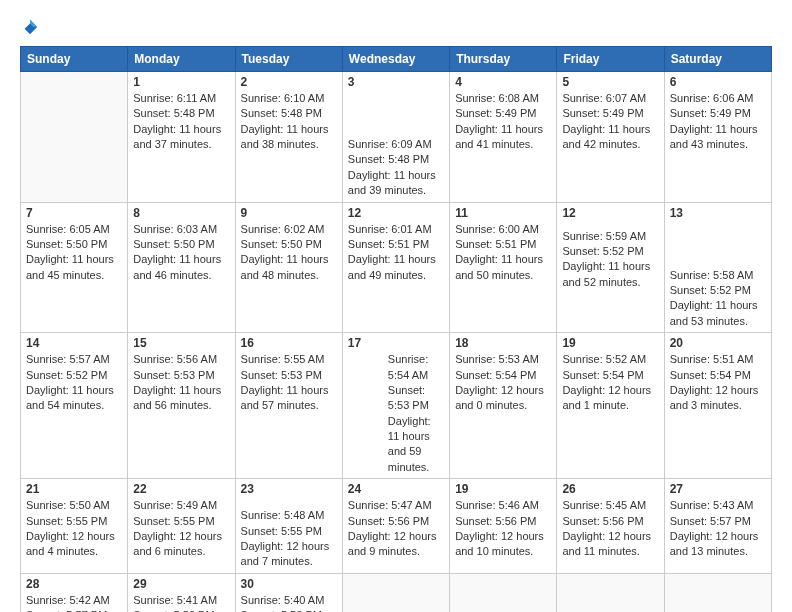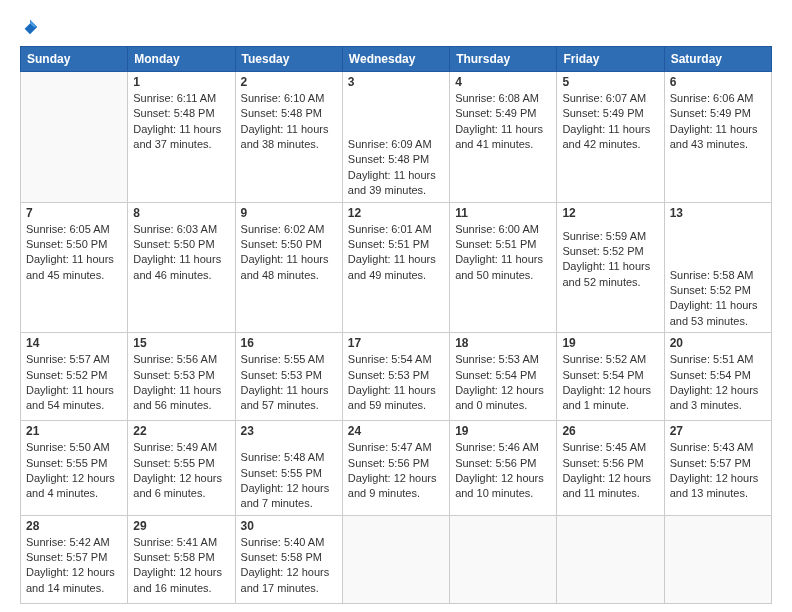--- a/index.html
+++ b/index.html
@@ -244,21 +244,21 @@
           </td>
           <td>
             <span class="day-number">16</span>
             <div class="day-info" style="white-space: pre-line;">Sunrise: 5:55 AM
 Sunset: 5:53 PM
 Daylight: 11 hours
 and 57 minutes.</div>
           </td>
           <td>
             <span class="day-number">17</span>
-            <div class="day-info" style="white-space: pre-line;">Sunrise: 5:54 AM
+            <div class="day-info" style="white-space: pre-line; margin-left: 40px;">Sunrise: 5:54 AM
 Sunset: 5:53 PM
 Daylight: 11 hours
 and 59 minutes.</div>
           </td>
           <td>
             <span class="day-number">18</span>
             <div class="day-info" style="white-space: pre-line;">Sunrise: 5:53 AM
 Sunset: 5:54 PM
 Daylight: 12 hours
 and 0 minutes.</div>

